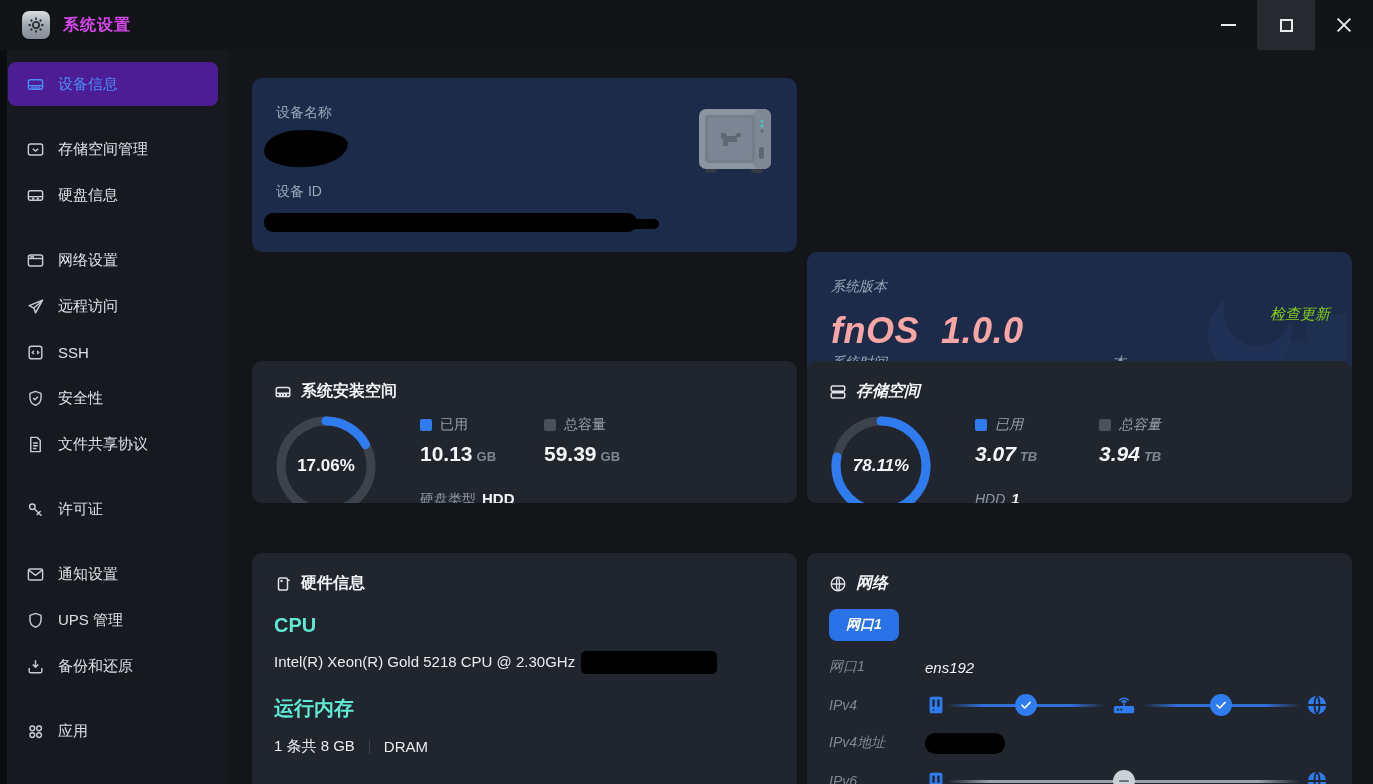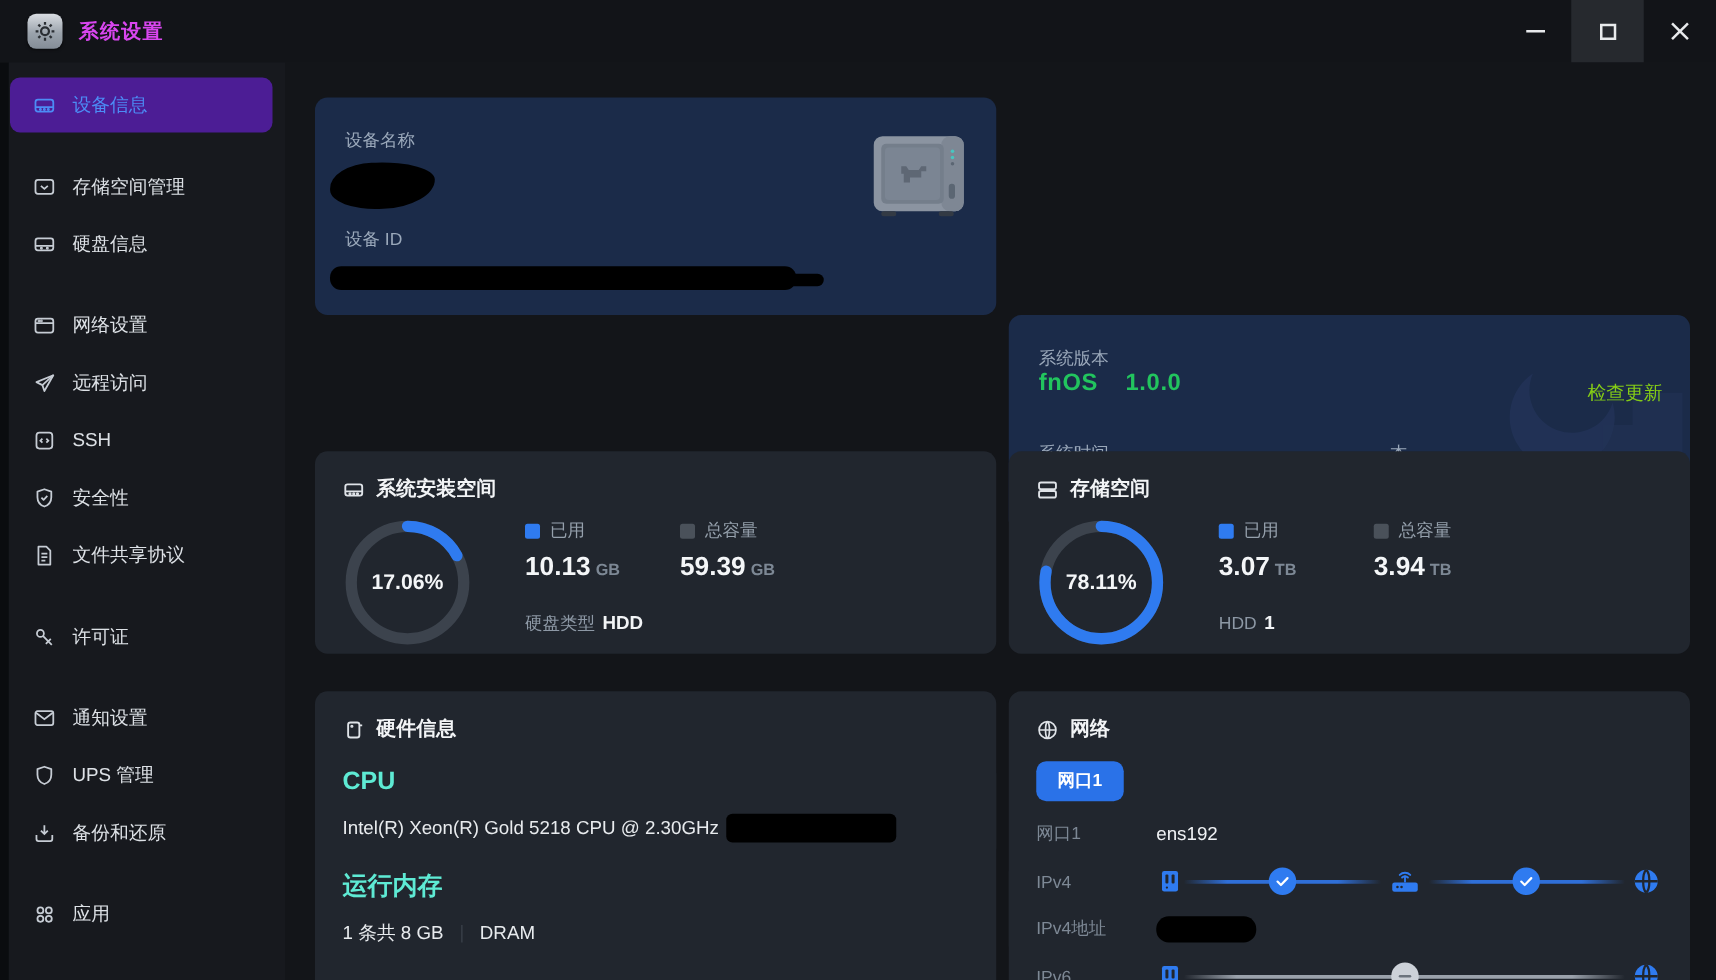--- a/index.html
+++ b/index.html
@@ -34,42 +34,42 @@
     color:#dde1e6; font-size:15px; cursor:pointer; }
   .side-item .sicon { width:20px; height:20px; display:flex; align-items:center; justify-content:center; color:#c6ccd4; }
   .side-item.active { background:#4c1d95; color:#4c8cf5; }
   .side-item.active .sicon { color:#4c8cf5; }
   .side-item.gap { margin-top:21px; }
   
   .main { position:absolute; left:228px; top:50px; right:0; bottom:0; background:#131519; }
   .card { position:absolute; width:545px; border-radius:10px; background:#21262e; overflow:hidden; }
   .card.navy { background:#1b2b49; }
   .r1 { top:28px; height:174px; } .r2 { top:212px; height:78px; }
-  .r3 { top:311px; height:162px; } .r4 { top:503px; height:281px; }
-  .c1 { left:24px; } .c2 { left:579px; }
+  .r3 { top:311px; height:142px; } .r4 { top:503px; height:281px; }
+  .c1 { left:24px; } .c2 { left:579px;font-style:italic; }
   .lbl { font-size:14px; color:#9aa8ba; }
   .dim { color:#6f7a87; }
   
   .device-card { padding:26px 24px; position:relative; }
   .redact { background:#000; position:absolute; }
   .redact.name { left:12px; top:52px; width:84px; height:37px;
     border-radius:42% 58% 52% 48% / 55% 42% 62% 45%; transform:rotate(-2deg); }
   .redact.devid { left:12px; top:135px; width:373px; height:19px; border-radius:9px; }
   .redact.devid:after { content:""; position:absolute; right:-22px; top:6px; width:90px; height:10px;
     background:#000; border-radius:5px; }
   .redact.cpu { display:inline-block; position:relative; vertical-align:middle;
     width:136px; height:23px; border-radius:5px; margin-left:6px; top:-1px; }
   .redact.ip4 { position:relative; width:80px; height:21px; border-radius:10px; }
   .devid-label { position:absolute; left:24px; top:105px; }
   .nas-illu { position:absolute; right:22px; top:29px; }
   
   .version-card { padding:26px 24px; position:relative; }
   .wm-crescent { position:absolute; left:400px; top:38px; opacity:.55; }
   .wm-bull { position:absolute; right:-6px; bottom:-8px; opacity:.55; }
-  .osline { font-size:19px; font-weight:bold; color:#22c55e; letter-spacing:.5px; }
+  .osline { margin-top:14px; font-size:36px; font-weight:bold; color:#fca5a5; letter-spacing:.5px; }
   .osline .ver { margin-left:22px; }
   .check-update { position:absolute; right:22px; top:53px; font-size:15px; color:#84cc16; cursor:pointer; }
   .vc-row { position:absolute; left:24px; top:102px; display:flex; }
   .vc-col2 { position:absolute; left:281px; top:0; }
   .vc-val { margin-top:11px; font-size:15px; font-weight:bold; color:#f2f4f6; }
   
   .acct-card { padding:16px 24px; position:relative; }
   .stars { margin-top:7px; font-size:14px; font-weight:bold; color:#eceff2; letter-spacing:2.5px; }
   .eye { position:absolute; right:20px; top:18px; color:#8b949e; cursor:pointer; }
   .acct-head { display:flex; align-items:center; gap:10px; }

